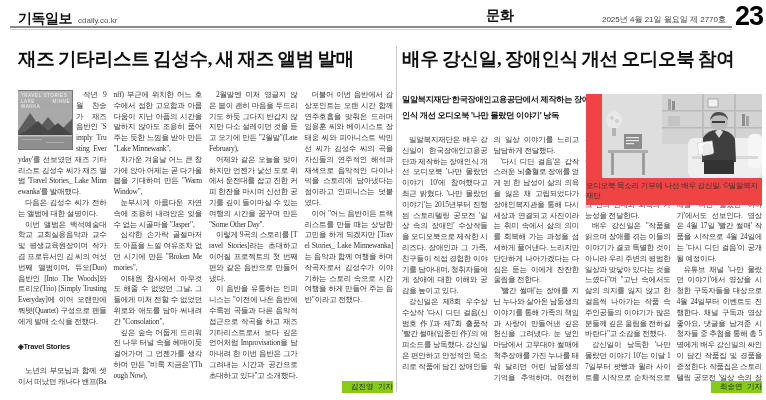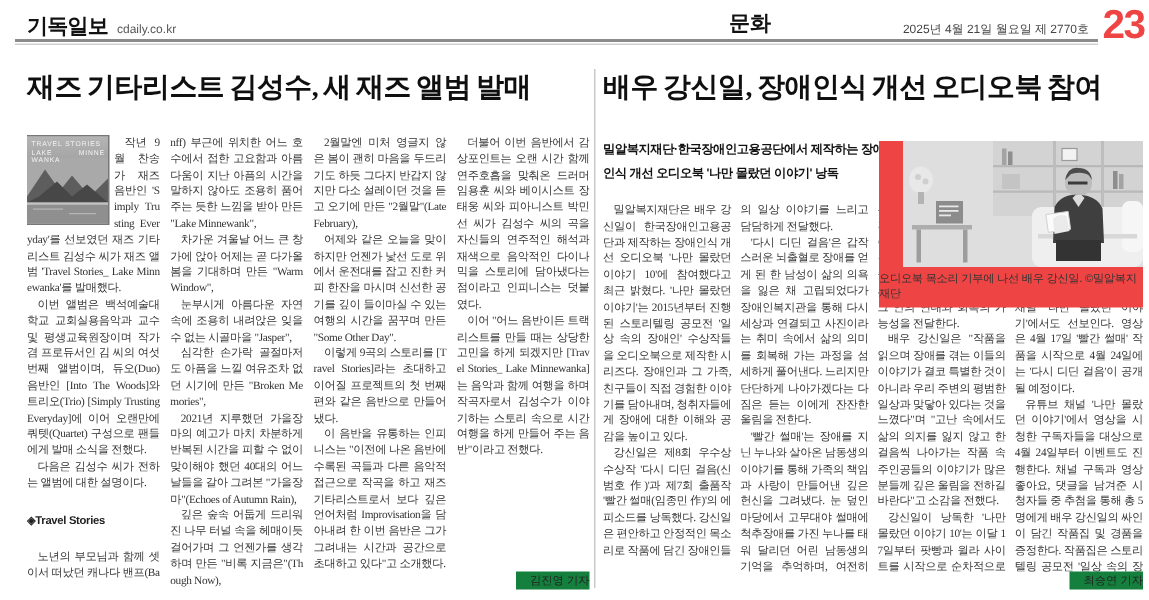--- a/index.html
+++ b/index.html
@@ -9,21 +9,21 @@
   
   .mast-left{position:absolute;left:18px;top:9px;white-space:nowrap;}
   .paper-name{font-family:"Liberation Sans","DejaVu Sans",sans-serif;font-weight:800;
               font-size:14px;color:#111;letter-spacing:-0.5px;}
   .paper-url{font-family:"Liberation Sans",sans-serif;font-size:8px;color:#555;margin-left:6px;}
   .section-title{position:absolute;left:486px;top:7px;font-family:"Liberation Sans",sans-serif;
               font-weight:700;font-size:14px;color:#111;}
   .date-line{position:absolute;right:40px;top:14px;font-family:"Liberation Sans",sans-serif;
               font-size:8px;color:#444;}
   .page-number{position:absolute;right:3px;top:1px;font-family:"Liberation Sans",sans-serif;
-              font-size:27px;font-weight:700;color:#ef4444;letter-spacing:-1px;}
+              font-size:27px;font-weight:700;color:#000000;letter-spacing:-1px;}
   .mast-rule{position:absolute;left:10px;width:722px;top:26px;border-top:2.5px solid #8b8b8b;}
   .mast-rule::after{content:"";display:block;margin-top:1px;border-top:1px solid #cfcfcf;}
 
   
   .article{position:absolute;top:42px;height:354px;}
   .article.left{left:18px;width:375px;}
   .article.right{left:402px;width:360px;}
   .divider{position:absolute;left:396px;top:46px;width:1px;height:346px;background:#c9c9c9;}
 
   .headline{margin:0;font-size:18.5px;font-weight:700;color:#0f0f0f;white-space:nowrap;
@@ -32,22 +32,22 @@
   .colbody{column-gap:7px;column-fill:auto;font-size:7.5px;line-height:10.8px;
            text-align:justify;color:#333;overflow:hidden;letter-spacing:-0.2px;}
   .colbody p{margin:0;text-indent:7px;word-break:break-all;}
   .colbody p.subhead{font-family:"Liberation Sans",sans-serif;font-weight:700;text-indent:0;
            margin:14px 0;color:#222;}
 
   .body-l{position:absolute;top:48px;left:0;width:375px;height:305px;column-count:4;}
   .body-r{position:absolute;top:93px;left:0;width:360px;height:258px;column-count:4;
           column-gap:6px;z-index:1;}
 
-  .byline{position:absolute;right:0;bottom:3px;z-index:5;background:#15803d;padding:1px 0 1px 9px;
-          font-family:Liberation Sans, sans-serif;font-size:7.5px;color:#222;}
+  .byline{position:absolute;right:0;bottom:3px;z-index:5;background:#84cc16;padding:1px 0 1px 9px;
+          font-family:Liberation Mono, monospace;font-size:7.5px;color:#222;}
 
   
   .album-cover{float:left;width:54px;height:58px;margin:1px 4px 2px 0;position:relative;
                background:linear-gradient(#b4b4b4 0%,#9a9a9a 45%,#6f6f6f 100%);
                outline:1px solid #777;overflow:hidden;}
   .album-title{position:absolute;top:2px;left:3px;right:2px;color:#f2f2f2;
                font-family:"Liberation Sans",sans-serif;font-size:4.5px;line-height:5.6px;
                letter-spacing:0.6px;z-index:2;}
   .album-title span{display:block;}
   .album-art{position:absolute;left:0;bottom:0;width:54px;height:44px;}
@@ -86,28 +86,28 @@
           <rect x="0" y="0" width="54" height="44" fill="#a9a9a9"></rect>
           <polygon points="0,26 12,8 22,22 30,12 42,26 54,14 54,30 0,30" fill="#5d5d5d"></polygon>
           <polygon points="8,26 20,16 30,26 40,18 54,30 0,30" fill="#474747"></polygon>
           <rect x="0" y="30" width="54" height="14" fill="#8f8f8f"></rect>
           <rect x="0" y="30" width="54" height="1.5" fill="#c2c2c2"></rect>
           <rect x="4" y="34" width="20" height="0.8" fill="#b5b5b5"></rect>
           <rect x="28" y="37" width="18" height="0.8" fill="#b5b5b5"></rect>
         </svg>
       </div>
     <p>작년 9월 찬송가 재즈 음반인 'Simply Trusting Everyday'를 선보였던 재즈 기타리스트 김성수 씨가 재즈 앨범 'Travel Stories_ Lake Minnewanka'를 발매했다.</p>
+        <p>다음은 김성수 씨가 전하는 앨범에 대한 설명이다.</p>
         <p>이번 앨범은 백석예술대학교 교회실용음악과 교수 및 평생교육원장이며 작가 겸 프로듀서인 김 씨의 여섯 번째 앨범이며, 듀오(Duo) 음반인 [Into The Woods]와 트리오(Trio) [Simply Trusting Everyday]에 이어 오랜만에 쿼텟(Quartet) 구성으로 팬들에게 발매 소식을 전했다.</p>
-        <p>다음은 김성수 씨가 전하는 앨범에 대한 설명이다.</p>
         <p class="subhead">◈Travel Stories</p>
         <p>노년의 부모님과 함께 셋이서 떠났던 캐나다 밴프(Banff) 부근에 위치한 어느 호수에서 접한 고요함과 아름다움이 지난 아픔의 시간을 말하지 않아도 조용히 품어주는 듯한 느낌을 받아 만든 "Lake Minnewank",</p>
         <p>차가운 겨울날 어느 큰 창가에 앉아 어제는 곧 다가올 봄을 기대하며 만든 "Warm Window",</p>
         <p>눈부시게 아름다운 자연 속에 조용히 내려앉은 잊을 수 없는 시골마을 "Jasper",</p>
         <p>심각한 손가락 골절마저도 아픔을 느낄 여유조차 없던 시기에 만든 "Broken Memories",</p>
-        <p>2021년 지루했던 가을장마의 예고가 마치 차분하게 반복된 시간을 피할 수 없이 맞이해야 했던 40대의 어느 날들을 갈아 그려본 "가을장마"(Echoes of Autumn Rain),</p>
+        <p>이태원 참사에서 아무것도 해줄 수 없었던 그날, 그들에게 미처 전할 수 없었던 위로와 애도를 담아 써내려 간 "Consolation",</p>
         <p>깊은 숲속 어둡게 드리워진 나무 터널 속을 헤매이듯 걸어가며 그 언젠가를 생각하며 만든 "비록 지금은"(Though Now),</p>
         <p>2월말엔 미처 영글지 않은 봄이 괜히 마음을 두드리기도 하듯 그다지 반갑지 않지만 다소 설레이던 것을 듣고 오기에 만든 "2월말"(Late February),</p>
         <p>어제와 같은 오늘을 맞이하지만 언젠가 낯선 도로 위에서 운전대를 잡고 진한 커피 한잔을 마시며 신선한 공기를 깊이 들이마실 수 있는 여행의 시간을 꿈꾸며 만든 "Some Other Day".</p>
         <p>이렇게 9곡의 스토리를 [Travel Stories]라는 초대하고 이어질 프로젝트의 첫 번째 편와 같은 음반으로 만들어 냈다.</p>
         <p>이 음반을 유통하는 인피니스는 "이전에 나온 음반에 수록된 곡들과 다른 음악적 접근으로 작곡을 하고 재즈 기타리스트로서 보다 깊은 언어처럼 Improvisation을 담아내려 한 이번 음반은 그가 그려내는 시간과 공간으로 초대하고 있다"고 소개했다.</p>
         <p>더불어 이번 음반에서 감상포인트는 오랜 시간 함께 연주호흡을 맞춰온 드러머 임용훈 씨와 베이시스트 장태웅 씨와 피아니스트 박민선 씨가 김성수 씨의 곡을 자신들의 연주적인 해석과 재색으로 음악적인 다이나믹을 스토리에 담아냈다는 점이라고 인피니스는 덧붙였다.</p>
         <p>이어 "어느 음반이든 트랙리스트를 만들 때는 상당한 고민을 하게 되겠지만 [Travel Stories_ Lake Minnewanka]는 음악과 함께 여행을 하며 작곡자로서 김성수가 이야기하는 스토리 속으로 시간여행을 하게 만들어 주는 음반"이라고 전했다.</p>
       </div>
     <div class="byline">김진영 기자</div>
   </article>

